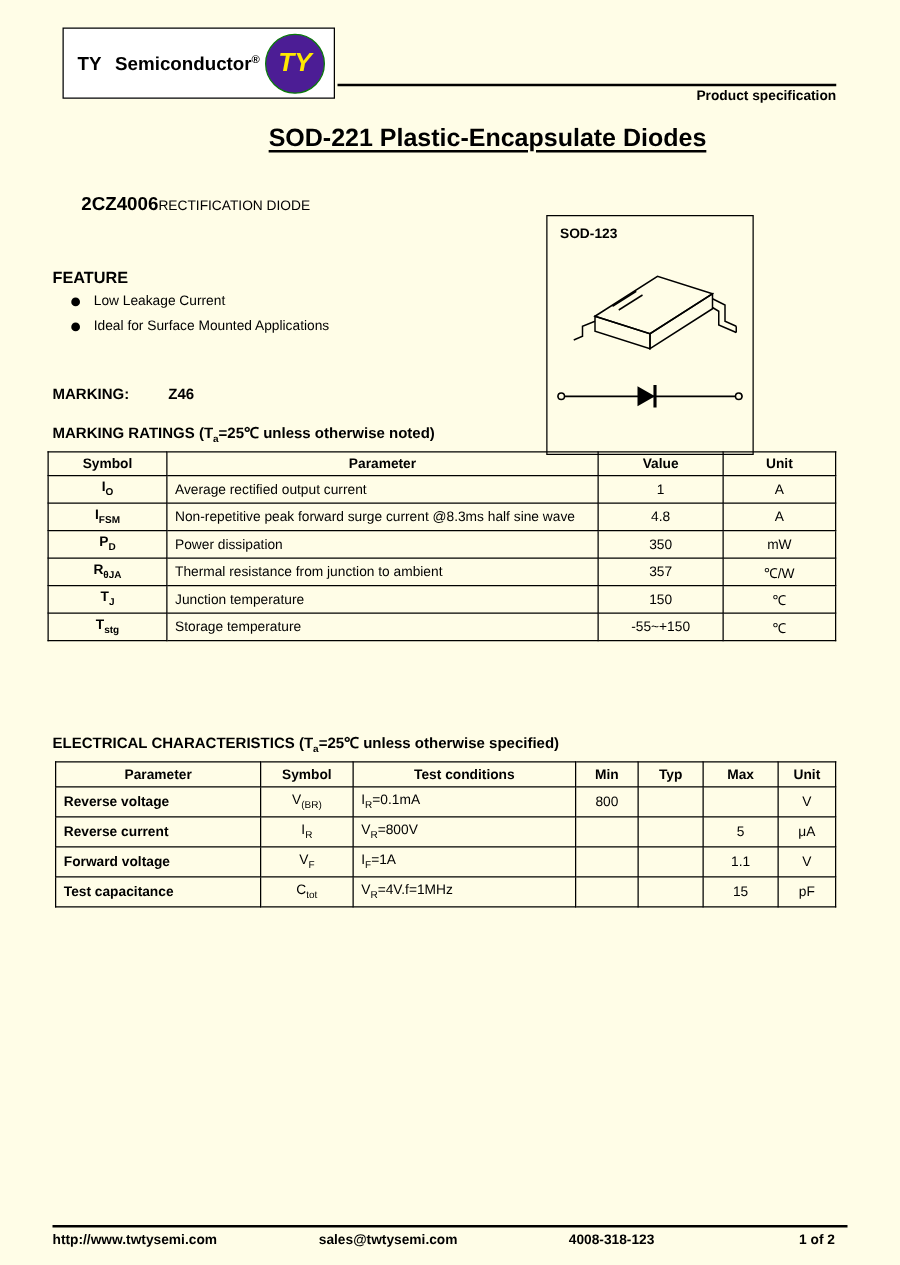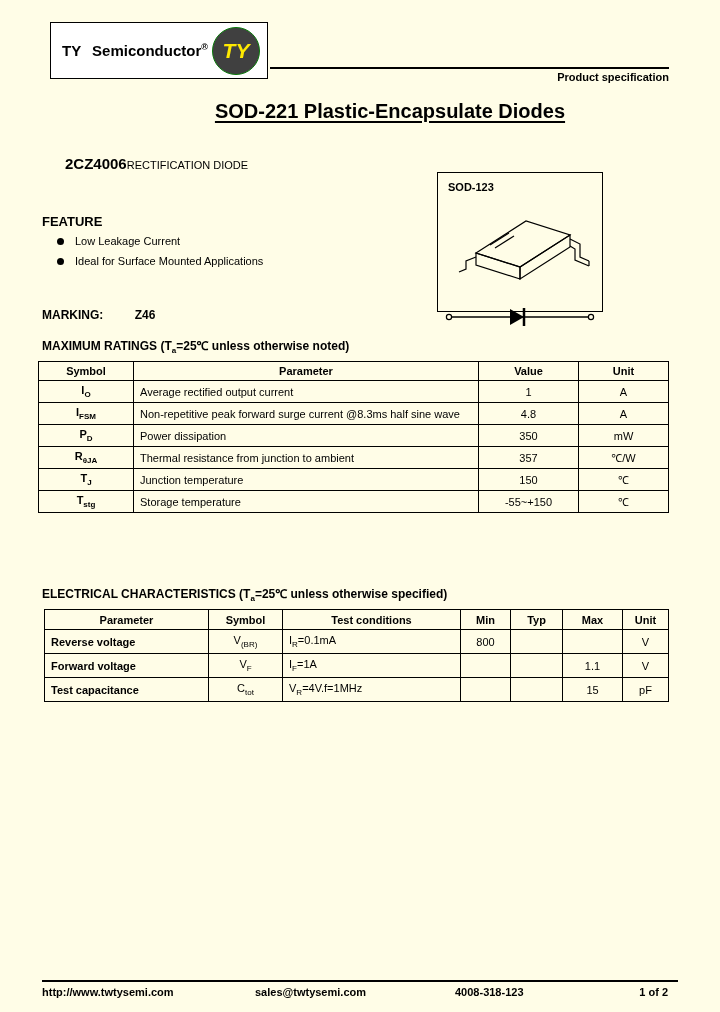--- a/index.html
+++ b/index.html
@@ -15,40 +15,40 @@
   
   .logo-box {
     position: absolute; left: 50px; top: 22px; width: 218px; height: 57px;
     background: #FFFFFF; border: 1px solid #000;
     display: flex; align-items: center;
   }
   .logo-text { margin-left: 11px; font-weight: bold; font-size: 15px; word-spacing: 7px; white-space: nowrap; }
   .logo-text sup { font-size: 9px; }
   .logo-circle {
     position: absolute; right: 7px; top: 4px; width: 48px; height: 48px;
-    border-radius: 50%; background: #404040; border: 1px solid #0A7A0A;
+    border-radius: 50%; background: #4c1d95; border: 1px solid #0A7A0A;
     display: flex; align-items: center; justify-content: center;
   }
   .logo-circle span { color: #FFE900; font-weight: bold; font-style: italic; font-size: 21px; }
 
   .spec-rule { position: absolute; left: 270px; top: 67px; width: 399px; border-top: 2px solid #000; }
   .product-spec { position: absolute; right: 51px; top: 71px; font-size: 11px; font-weight: bold; }
 
   
   .doc-title {
     position: absolute; left: 110px; top: 100px; width: 560px;
     text-align: center; font-size: 20px; font-weight: bold;
     text-decoration: underline; text-decoration-thickness: 2px; text-underline-offset: 3px;
   }
   .part-line { position: absolute; left: 65px; top: 155px; display: flex; align-items: baseline; gap: 0; }
   .part-number { font-size: 15px; font-weight: bold; }
   .part-category { font-size: 11px; }
 
   
-  .package-box { position: absolute; left: 437px; top: 172px; width: 166px; height: 140px; border: 1px solid #000; }
+  .package-box { position: absolute; left: 437px; top: 172px; width: 166px; height: 192px; border: 1px solid #000; }
   .package-label { position: absolute; left: 10px; top: 8px; font-size: 11px; font-weight: bold; }
   .package-svg { position: absolute; left: 0; top: 22px; }
 
   
   .feature-heading { position: absolute; left: 42px; top: 214px; font-size: 13px; font-weight: bold; }
   .feature-items { position: absolute; left: 57px; top: 235px; font-size: 11px; }
   .feature-item { display: flex; align-items: center; margin-bottom: 8px; }
   .bullet { width: 7px; height: 7px; border-radius: 50%; background: #000; margin-right: 11px; flex: 0 0 auto; }
 
   
@@ -145,21 +145,21 @@
     <span class="bullet"></span>
     <span>Ideal for Surface Mounted Applications</span>
   </div>
 </div>
 
 <div class="marking">
   <span class="marking-label">MARKING:</span>
   <span class="marking-value">Z46</span>
 </div>
 
-<div class="sec-heading maxr-heading"><span>MAXIMUM RATINGS (T</span><sub>a</sub><span>=25℃ unless otherwise noted)</span></div>
+<div class="sec-heading maxr-heading"><span>MARKING RATINGS (T</span><sub>a</sub><span>=25℃ unless otherwise noted)</span></div>
 
 <table class="table1">
   <colgroup>
       <col style="width:95px">
       <col style="width:345px">
       <col style="width:100px">
       <col style="width:90px">
     </colgroup>
   <thead>
     <tr>
@@ -236,20 +236,29 @@
     <tr>
       <td class="pname">Reverse voltage</td>
       <td class="sym"><span>V</span><sub>(BR)</sub></td>
       <td class="cond"><span>I</span><sub>R</sub><span>=0.1mA</span></td>
       <td class="min">800</td>
       <td class="typ"></td>
       <td class="max"></td>
       <td class="unit">V</td>
     </tr>
     <tr>
+      <td class="pname">Reverse current</td>
+      <td class="sym"><span>I</span><sub>R</sub></td>
+      <td class="cond"><span>V</span><sub>R</sub><span>=800V</span></td>
+      <td class="min"></td>
+      <td class="typ"></td>
+      <td class="max">5</td>
+      <td class="unit">μA</td>
+    </tr>
+    <tr>
       <td class="pname">Forward voltage</td>
       <td class="sym"><span>V</span><sub>F</sub></td>
       <td class="cond"><span>I</span><sub>F</sub><span>=1A</span></td>
       <td class="min"></td>
       <td class="typ"></td>
       <td class="max">1.1</td>
       <td class="unit">V</td>
     </tr>
     <tr>
       <td class="pname">Test capacitance</td>

